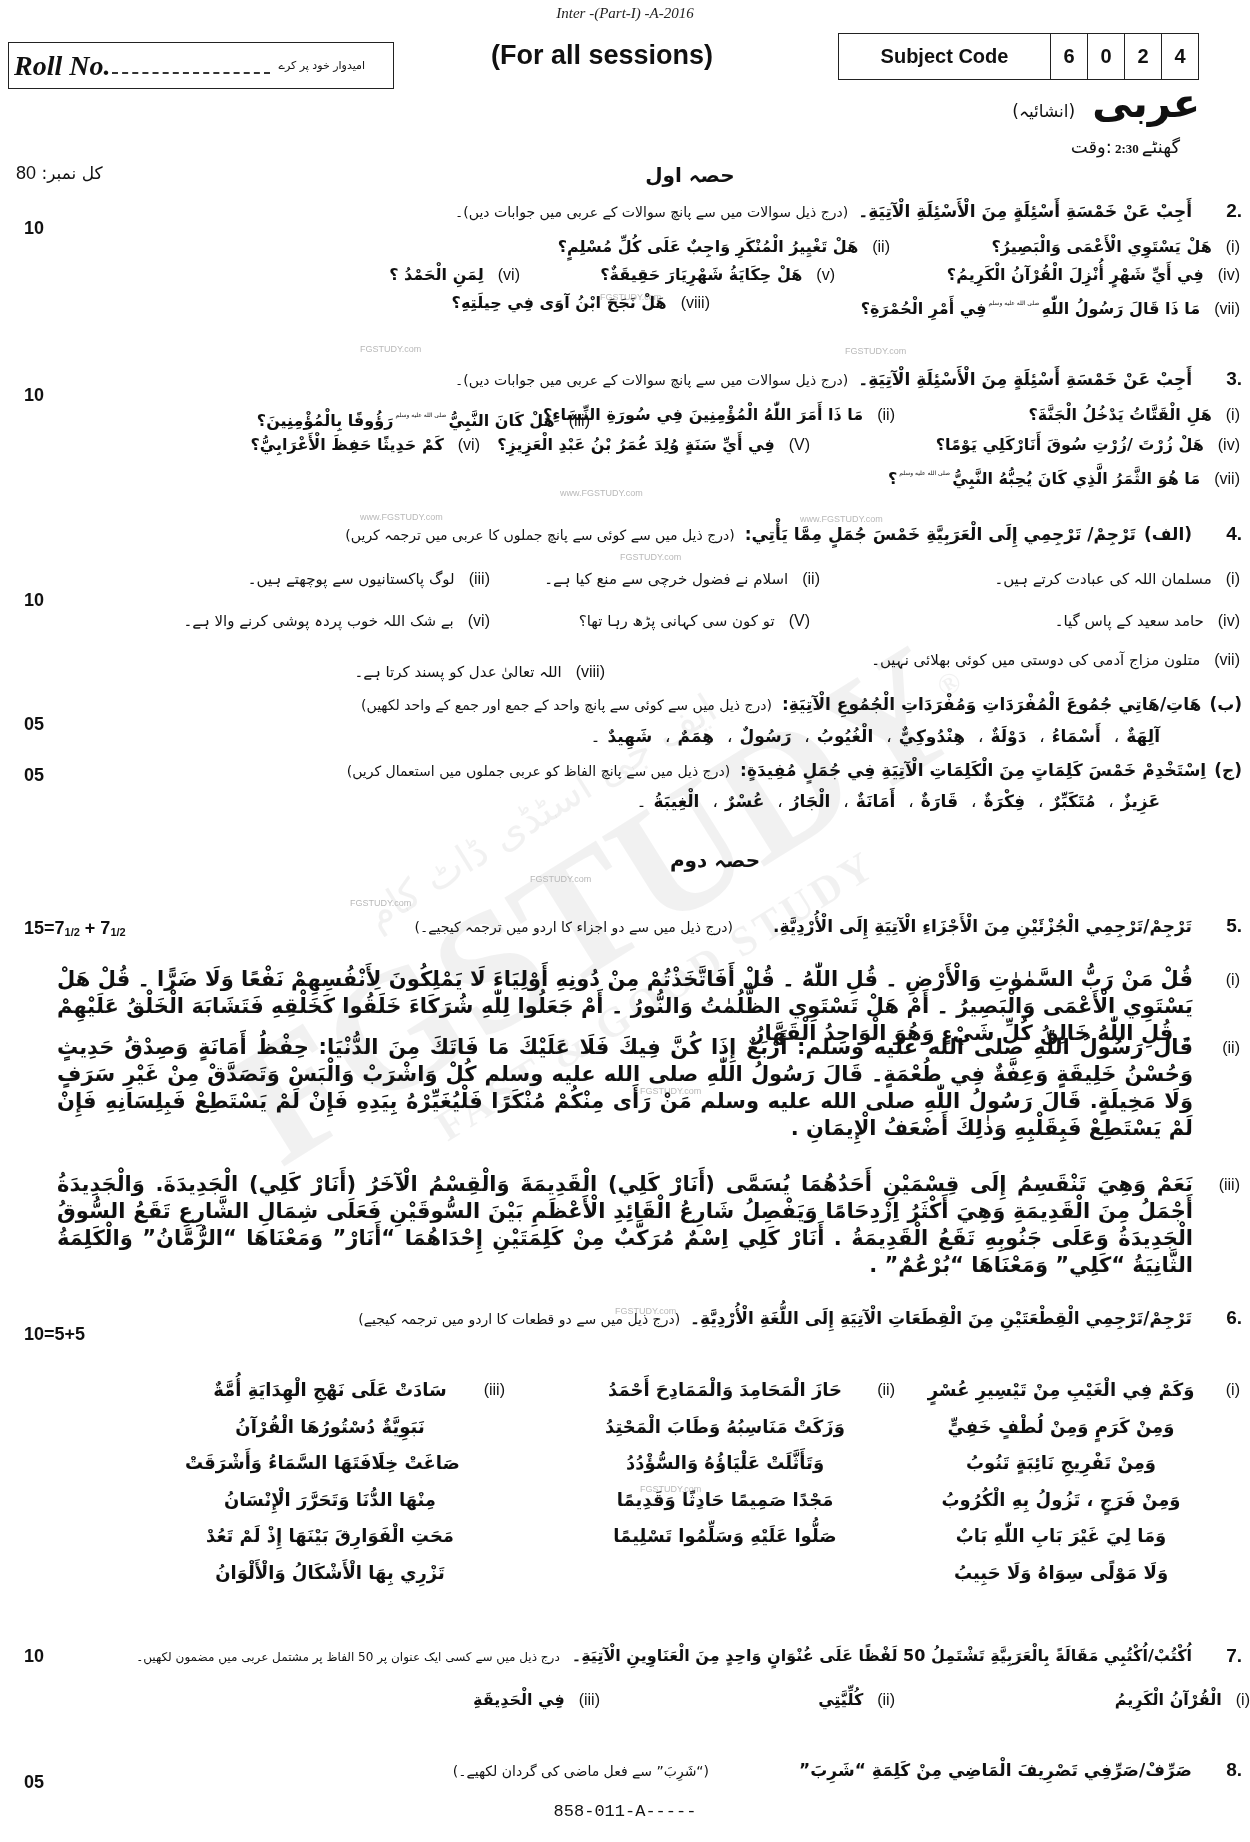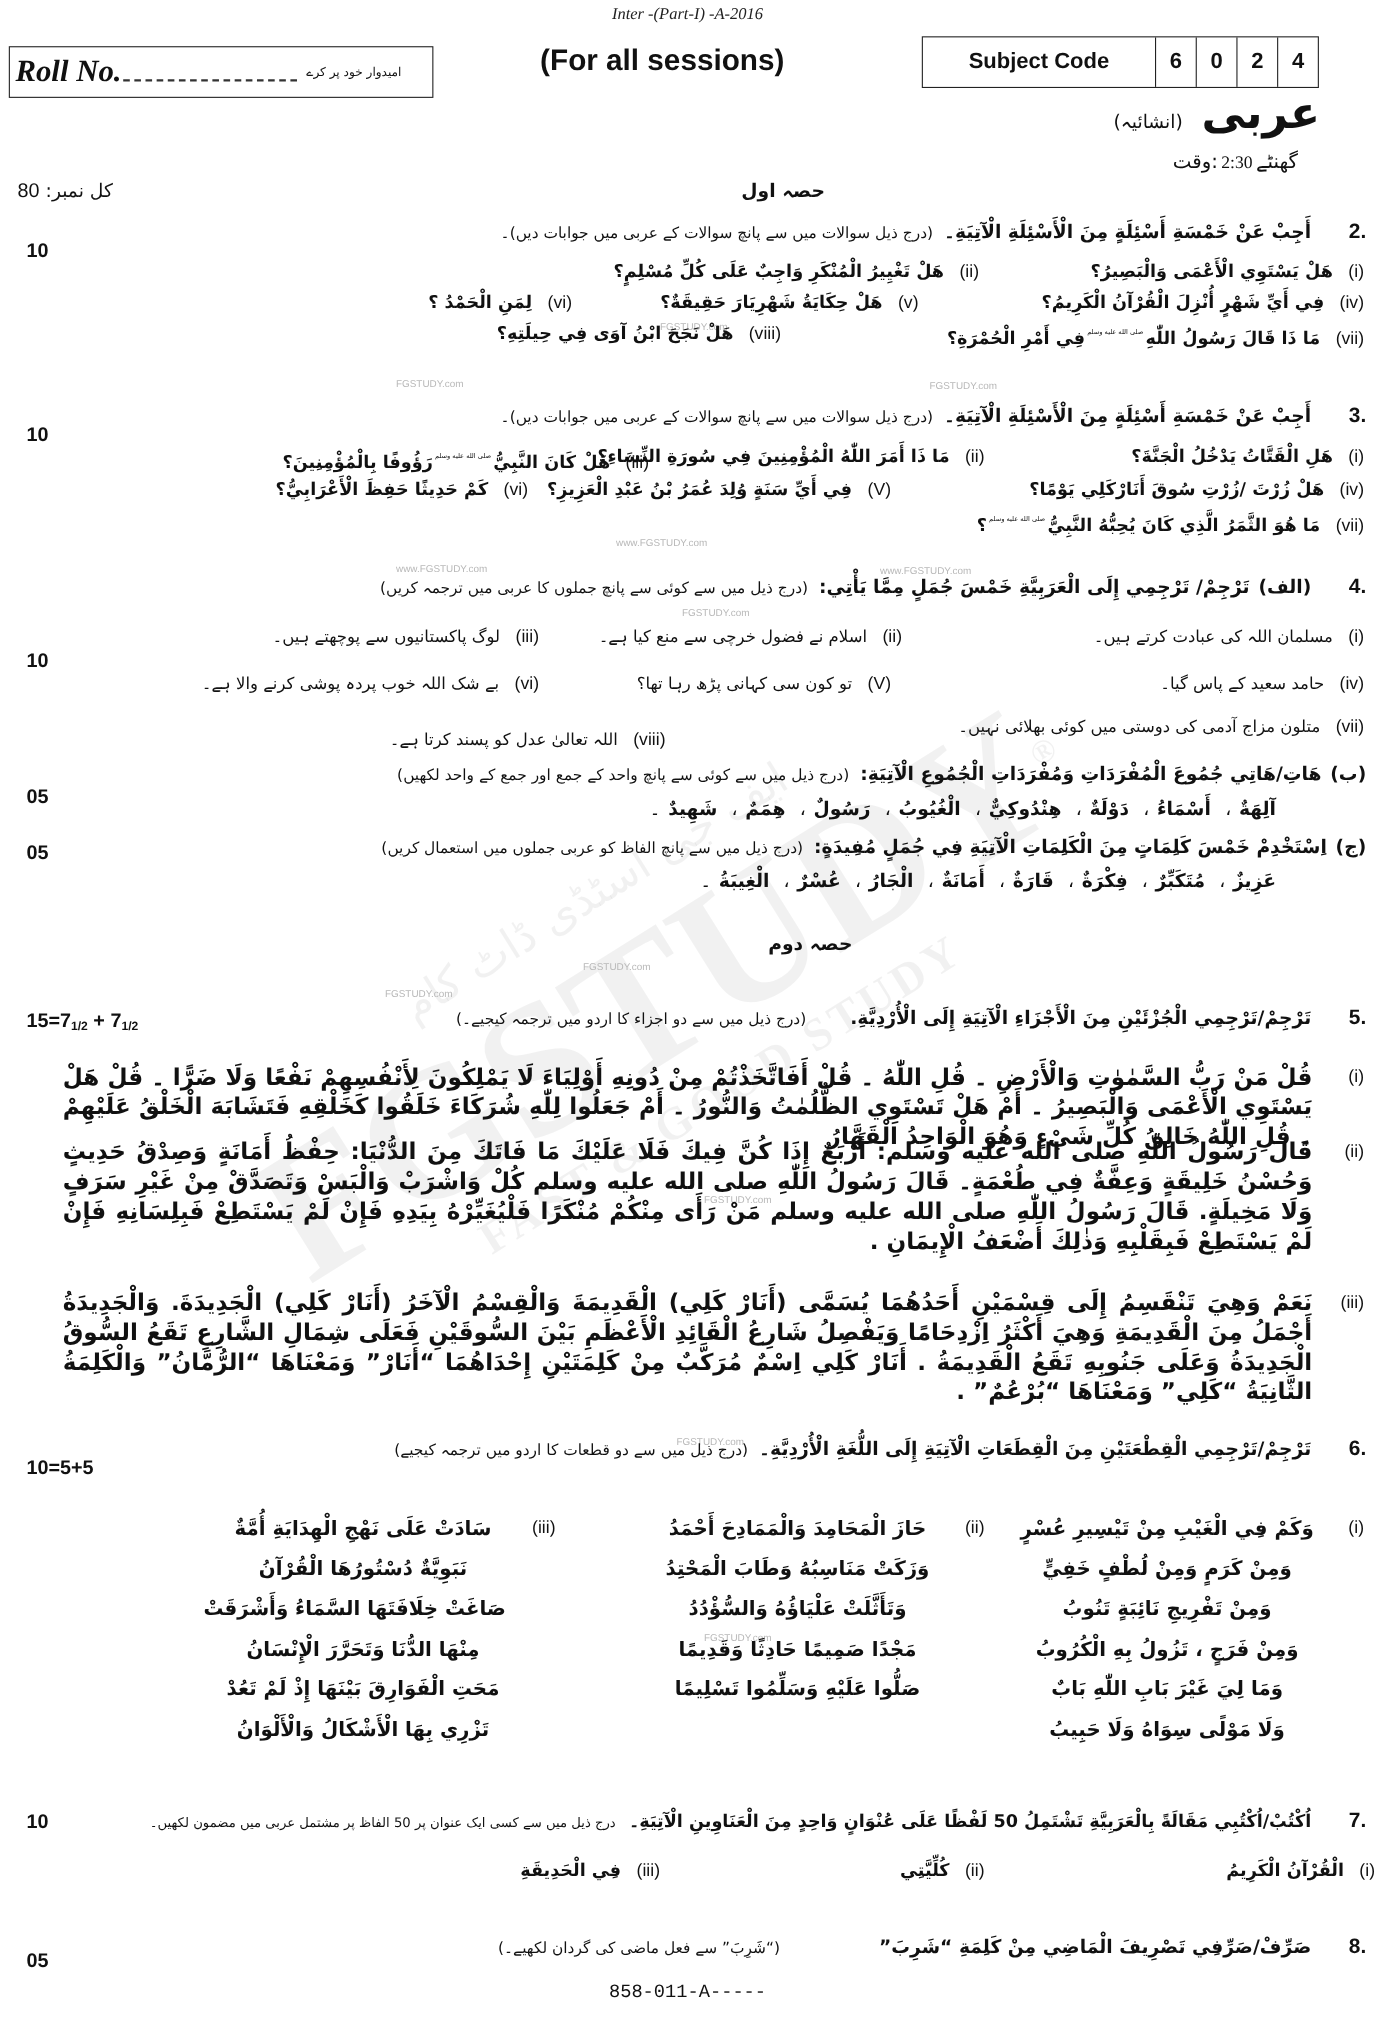--- a/index.html
+++ b/index.html
@@ -13,24 +13,24 @@
 .roll-note{font-size:11px;direction:rtl;margin-left:4px;}
 .sessions{left:491px;top:40px;font-family:"Liberation Sans",sans-serif;font-weight:bold;font-size:27px;}
 .subj-box{left:838px;top:33px;width:361px;height:47px;border:1.5px solid #222;display:flex;text-align:center;}
 .subj-label{width:212px;display:flex;align-items:center;justify-content:center;font-family:"Liberation Sans",sans-serif;font-weight:bold;font-size:20px;border-right:1.5px solid #222;}
 .subj-digit{flex:1;display:flex;align-items:center;justify-content:center;font-family:"Liberation Sans",sans-serif;font-weight:bold;font-size:20px;border-right:1.5px solid #222;}
 .subj-digit:last-child{border-right:none;}
 .subj-title{right:50px;top:80px;direction:rtl;white-space:nowrap;}
 .subj-name{font-size:40px;font-weight:bold;}
 .subj-type{font-size:17px;margin-right:12px;}
 .time{right:70px;top:136px;display:flex;gap:3px;align-items:baseline;font-size:18px;}
-.time .num{font-family:"Liberation Serif",serif;font-size:16px;}
+.time .num{font-family:"Liberation Serif",serif;font-size:13px;font-weight:bold;}
 .total{left:16px;top:163px;direction:rtl;font-size:17px;white-space:nowrap;}
 .total .num{font-family:"Liberation Sans",sans-serif;font-size:18px;}
-.sec-title{font-size:17px;font-weight:bold;text-align:right;width:120px;direction:rtl;}
+.sec-title{font-size:20px;font-weight:bold;text-align:center;width:120px;direction:rtl;}
 .qnum{right:8px;font-family:"Liberation Sans",sans-serif;font-weight:bold;font-size:19px;line-height:28px;}
 .qhead{right:58px;direction:rtl;white-space:nowrap;font-weight:bold;font-size:17px;line-height:28px;}
 .qhead .ur{font-weight:normal;font-size:14px;margin-right:10px;}
 .qhead .lbl{margin-left:8px;}
 .marks{left:24px;font-family:"Liberation Sans",sans-serif;font-weight:bold;font-size:18px;line-height:28px;}
 .row{left:0;width:1250px;height:28px;}
 .item{position:absolute;top:0;direction:rtl;white-space:nowrap;line-height:28px;}
 .item .n{display:inline-block;font-family:"Liberation Sans",sans-serif;font-size:16px;direction:ltr;unicode-bidi:isolate;margin-left:14px;}
 .item .t{font-weight:bold;font-size:16px;}
 .item .u{font-size:15px;}

